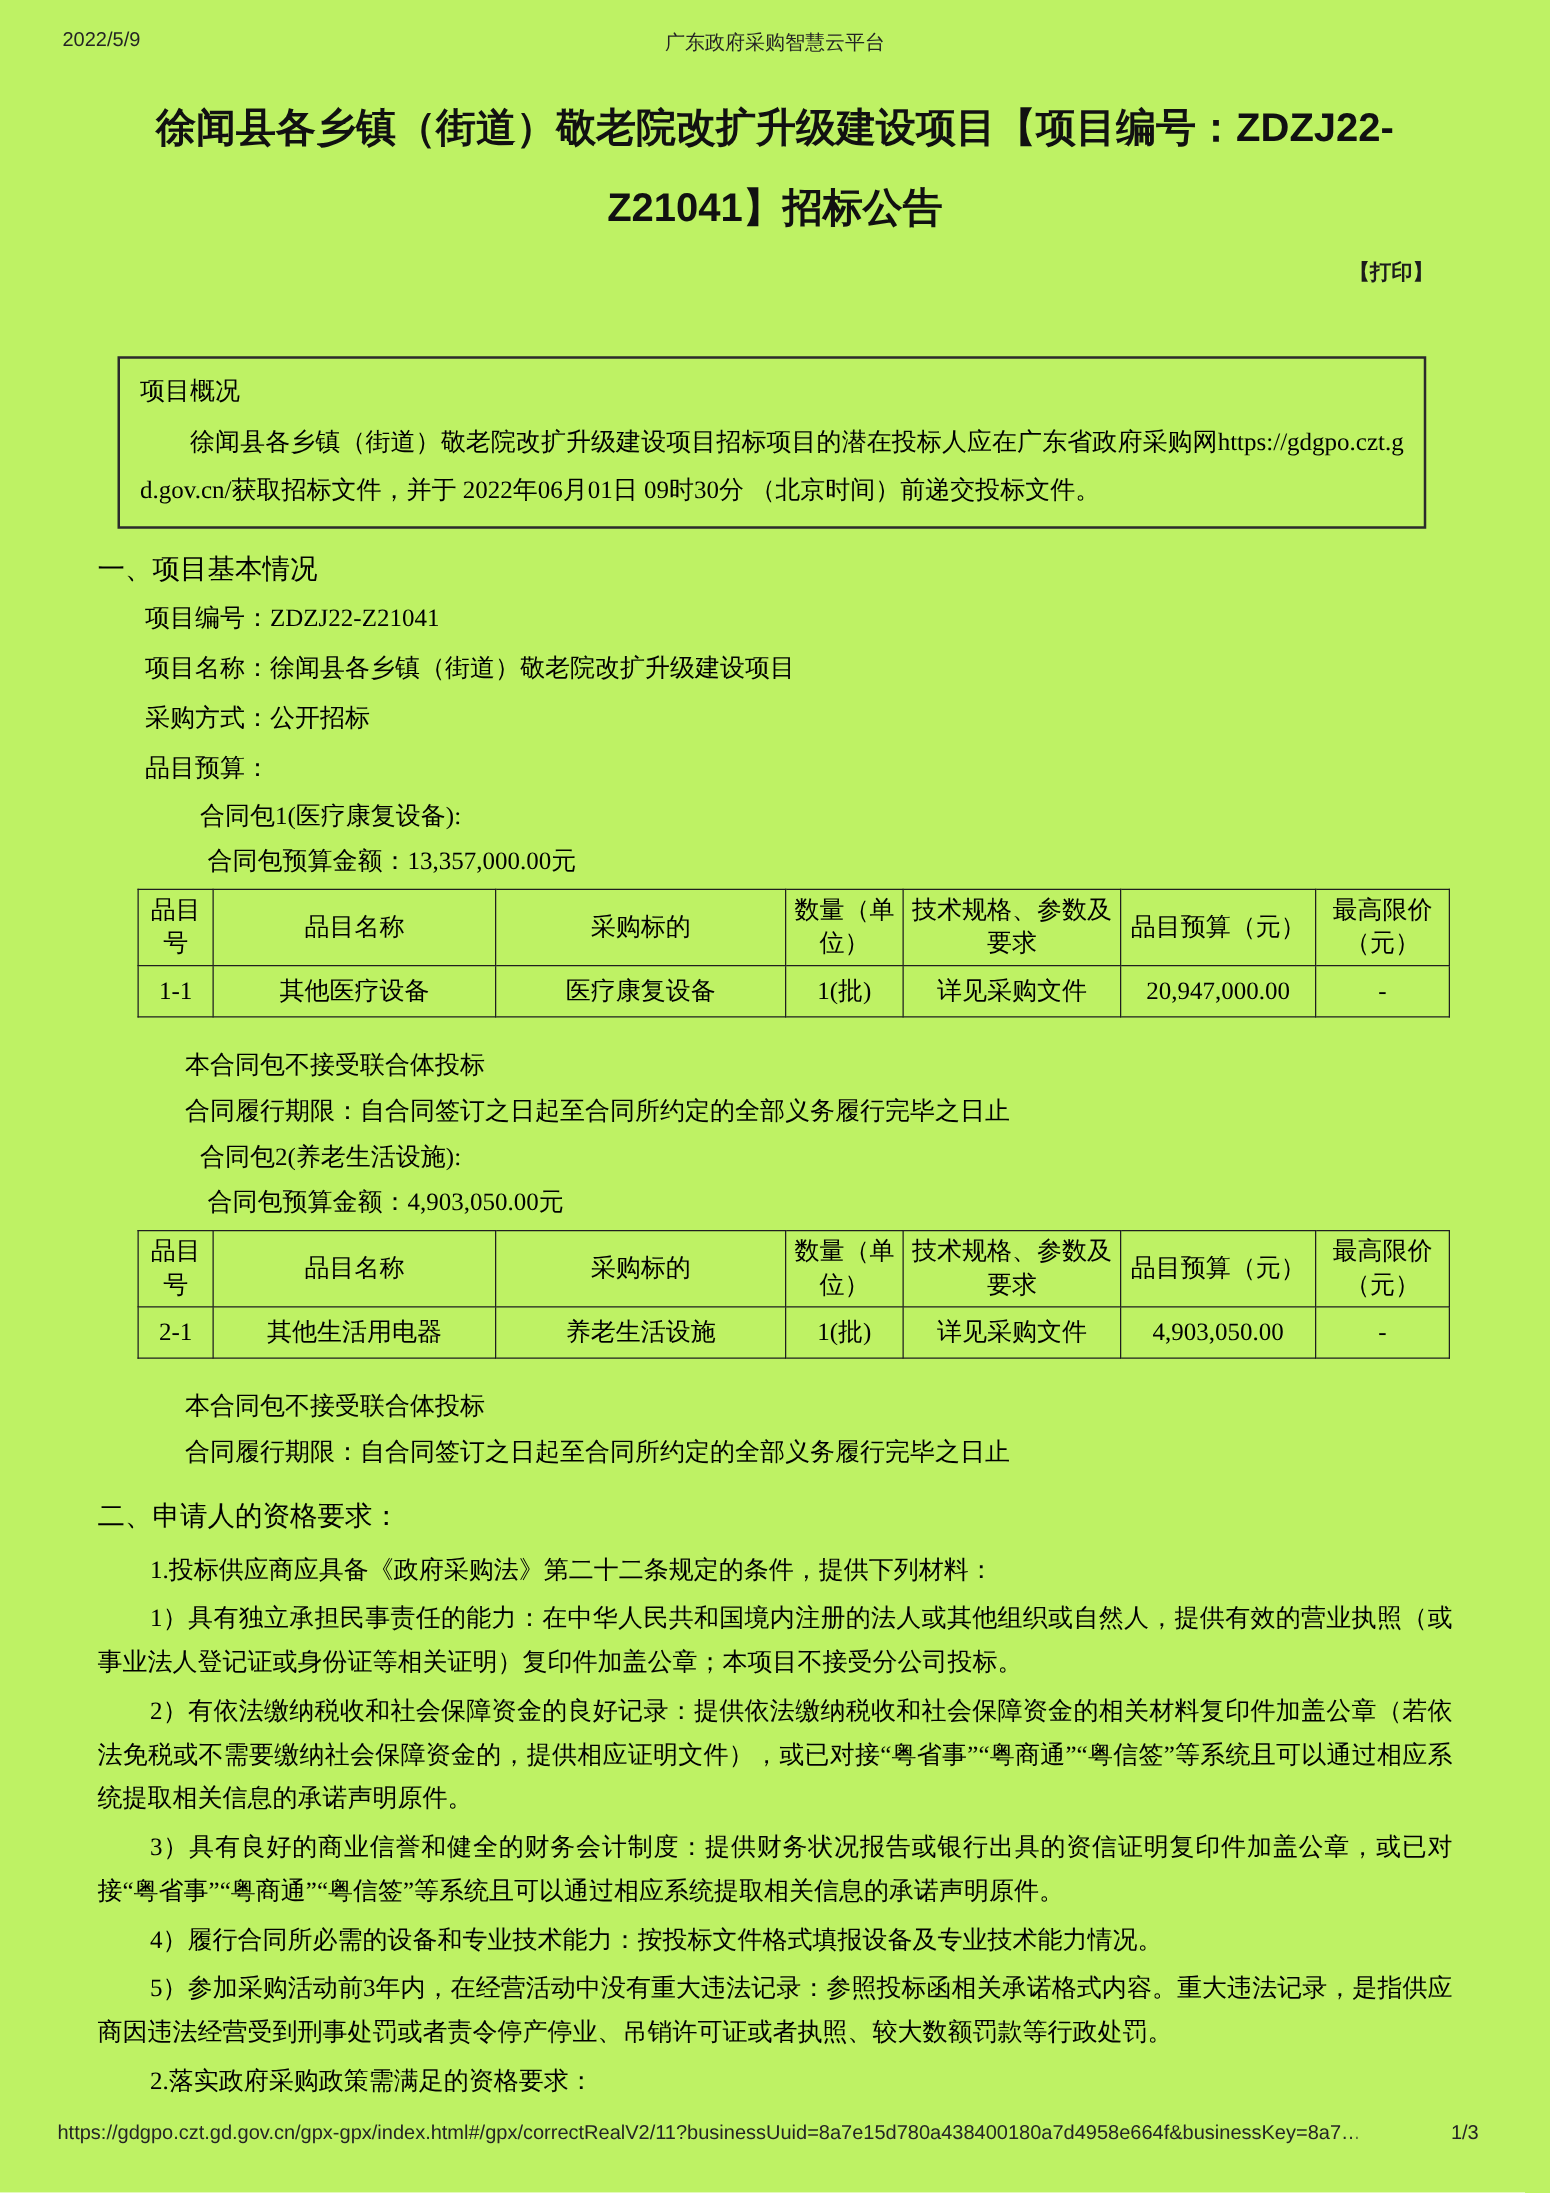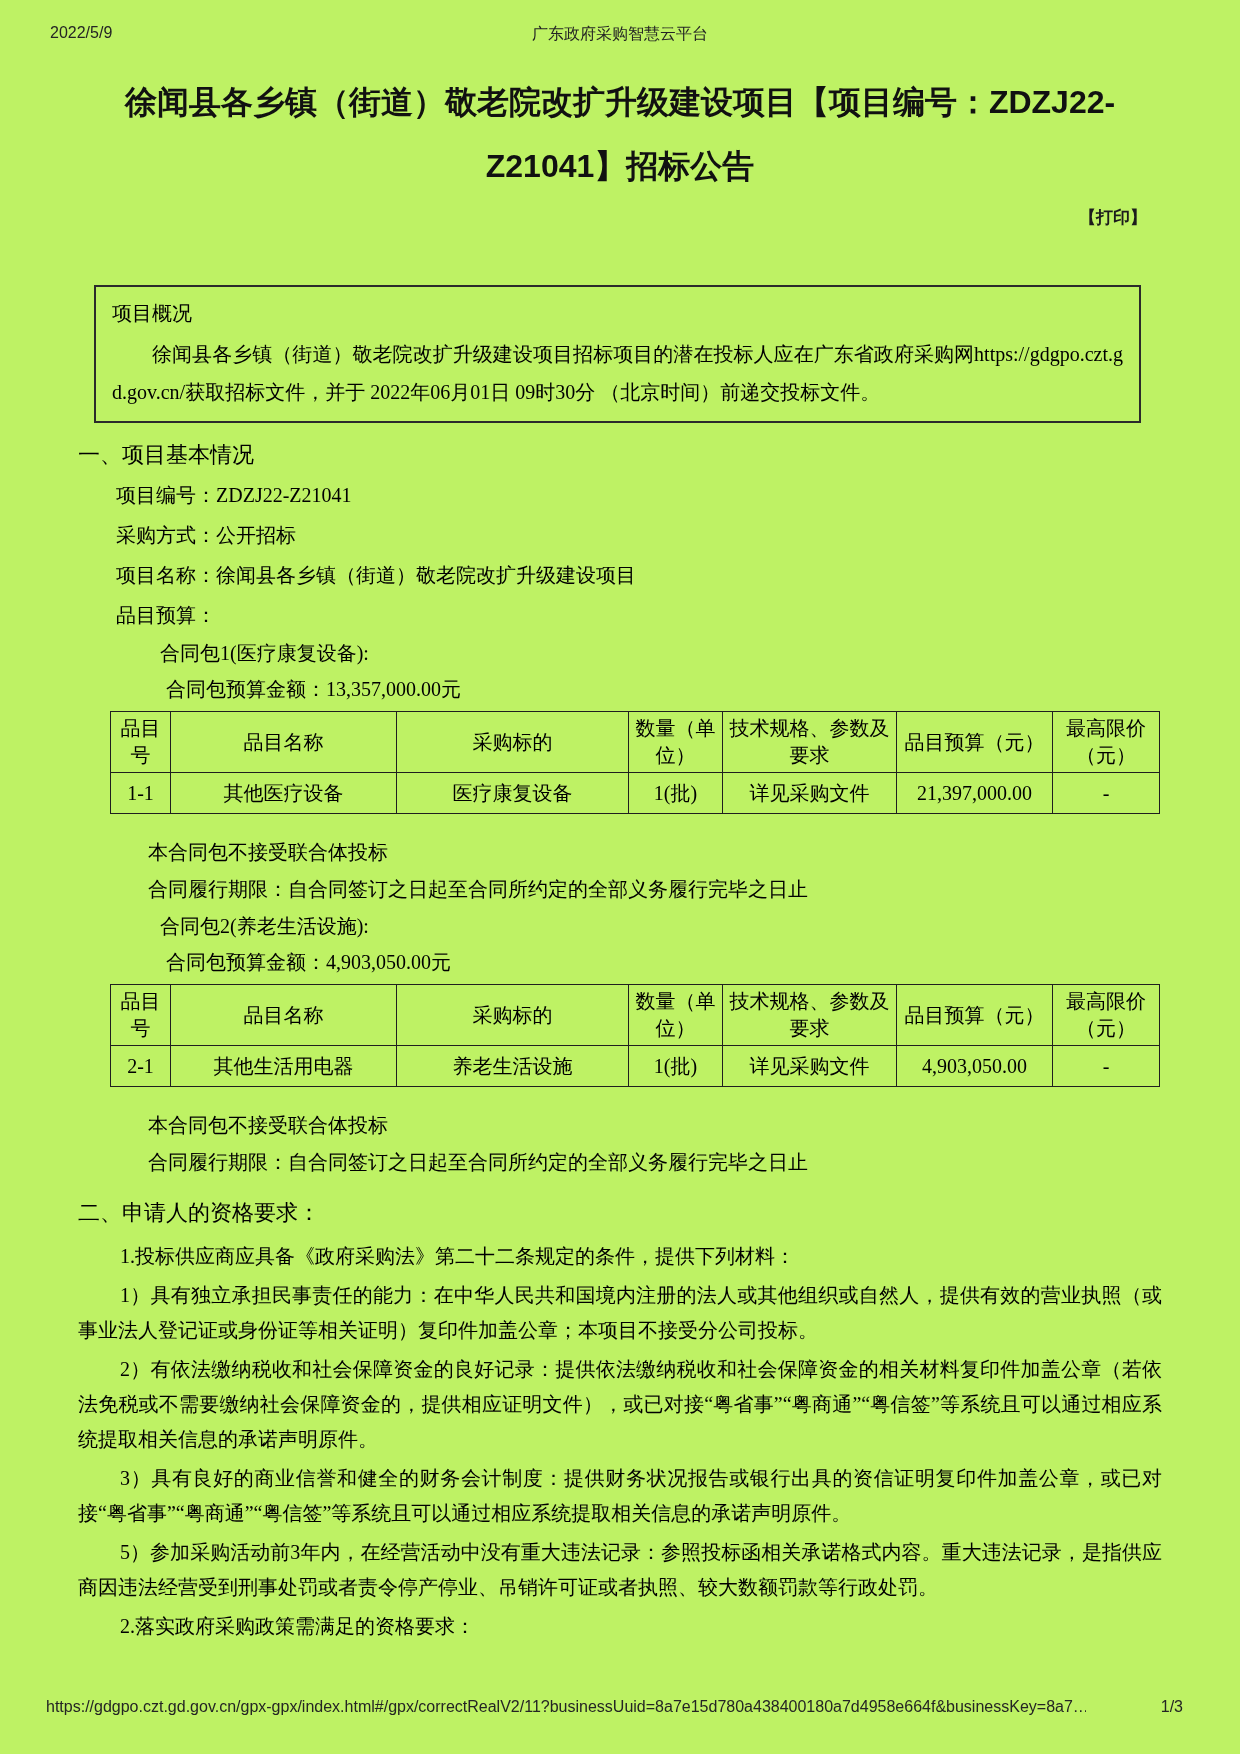--- a/index.html
+++ b/index.html
@@ -72,22 +72,22 @@
     <div class="ov-label">项目概况</div>
     <p class="ov-body">徐闻县各乡镇（街道）敬老院改扩升级建设项目招标项目的潜在投标人应在广东省政府采购网https://gdgpo.czt.gd.gov.cn/获取招标文件，并于 2022年06月01日 09时30分 （北京时间）前递交投标文件。</p>
   </div>
 
   <div class="content">
 
     <h2 class="sec">一、项目基本情况</h2>
 
     <div class="fields">
       <p class="field">项目编号：ZDZJ22-Z21041</p>
+      <p class="field">项目名称：徐闻县各乡镇（街道）敬老院改扩升级建设项目</p>
       <p class="field">采购方式：公开招标</p>
-      <p class="field">项目名称：徐闻县各乡镇（街道）敬老院改扩升级建设项目</p>
       <p class="field">品目预算：</p>
     </div>
 
     <p class="pkg-name">合同包1(医疗康复设备):</p>
     <p class="pkg-budget">合同包预算金额：13,357,000.00元</p>
 
     <table class="items">
       <colgroup>
         <col style="width:60px">
           <col style="width:226px">
@@ -108,21 +108,21 @@
           <td>最高限价（元）</td>
         </tr>
       </thead>
       <tbody>
         <tr>
           <td>1-1</td>
           <td>其他医疗设备</td>
           <td>医疗康复设备</td>
           <td>1(批)</td>
           <td>详见采购文件</td>
-          <td class="num">21,397,000.00</td>
+          <td class="num">20,947,000.00</td>
           <td class="dash">-</td>
         </tr>
       </tbody>
     </table>
 
     <p class="note note-first">本合同包不接受联合体投标</p>
     <p class="note">合同履行期限：自合同签订之日起至合同所约定的全部义务履行完毕之日止</p>
 
     <p class="pkg-name">合同包2(养老生活设施):</p>
     <p class="pkg-budget">合同包预算金额：4,903,050.00元</p>
@@ -164,20 +164,21 @@
     <p class="note note-first">本合同包不接受联合体投标</p>
     <p class="note">合同履行期限：自合同签订之日起至合同所约定的全部义务履行完毕之日止</p>
 
     <h2 class="sec">二、申请人的资格要求：</h2>
 
     <div class="paras">
       <p class="para">1.投标供应商应具备《政府采购法》第二十二条规定的条件，提供下列材料：</p>
       <p class="para">1）具有独立承担民事责任的能力：在中华人民共和国境内注册的法人或其他组织或自然人，提供有效的营业执照（或事业法人登记证或身份证等相关证明）复印件加盖公章；本项目不接受分公司投标。</p>
       <p class="para">2）有依法缴纳税收和社会保障资金的良好记录：提供依法缴纳税收和社会保障资金的相关材料复印件加盖公章（若依法免税或不需要缴纳社会保障资金的，提供相应证明文件），或已对接“粤省事”“粤商通”“粤信签”等系统且可以通过相应系统提取相关信息的承诺声明原件。</p>
       <p class="para">3）具有良好的商业信誉和健全的财务会计制度：提供财务状况报告或银行出具的资信证明复印件加盖公章，或已对接“粤省事”“粤商通”“粤信签”等系统且可以通过相应系统提取相关信息的承诺声明原件。</p>
+      <p class="para">4）履行合同所必需的设备和专业技术能力：按投标文件格式填报设备及专业技术能力情况。</p>
       <p class="para">5）参加采购活动前3年内，在经营活动中没有重大违法记录：参照投标函相关承诺格式内容。重大违法记录，是指供应商因违法经营受到刑事处罚或者责令停产停业、吊销许可证或者执照、较大数额罚款等行政处罚。</p>
       <p class="para">2.落实政府采购政策需满足的资格要求：</p>
     </div>
 
   </div>
 
   <div class="print-footer">
     <span class="pf-url">https://gdgpo.czt.gd.gov.cn/gpx-gpx/index.html#/gpx/correctRealV2/11?businessUuid=8a7e15d780a438400180a7d4958e664f&amp;businessKey=8a7…</span>
     <span class="pf-page">1/3</span>
   </div>

